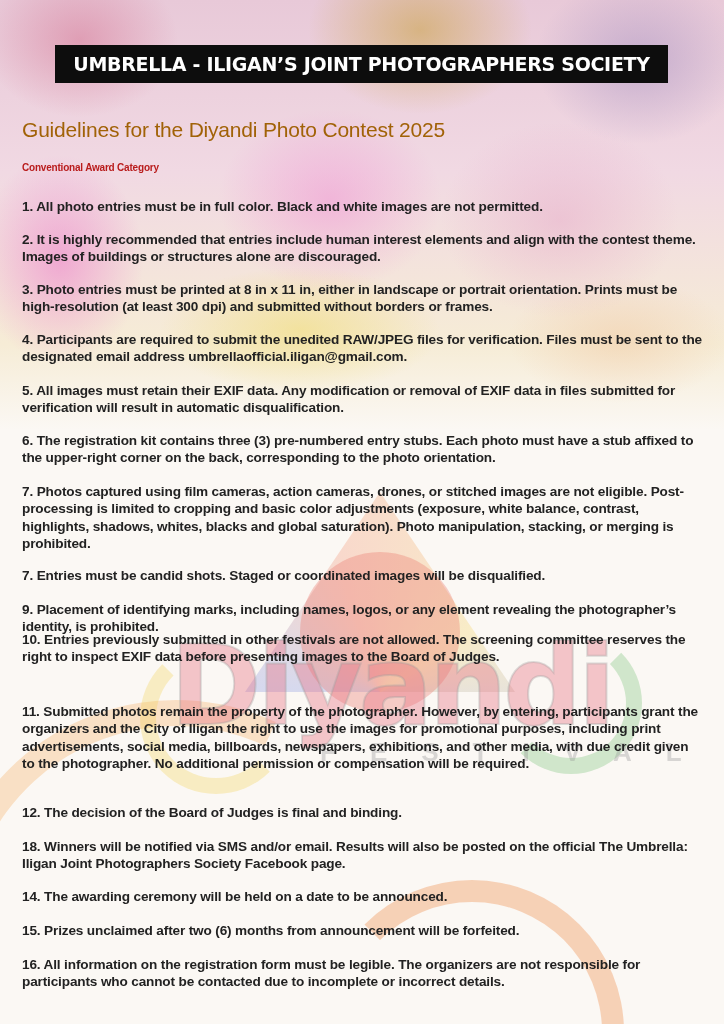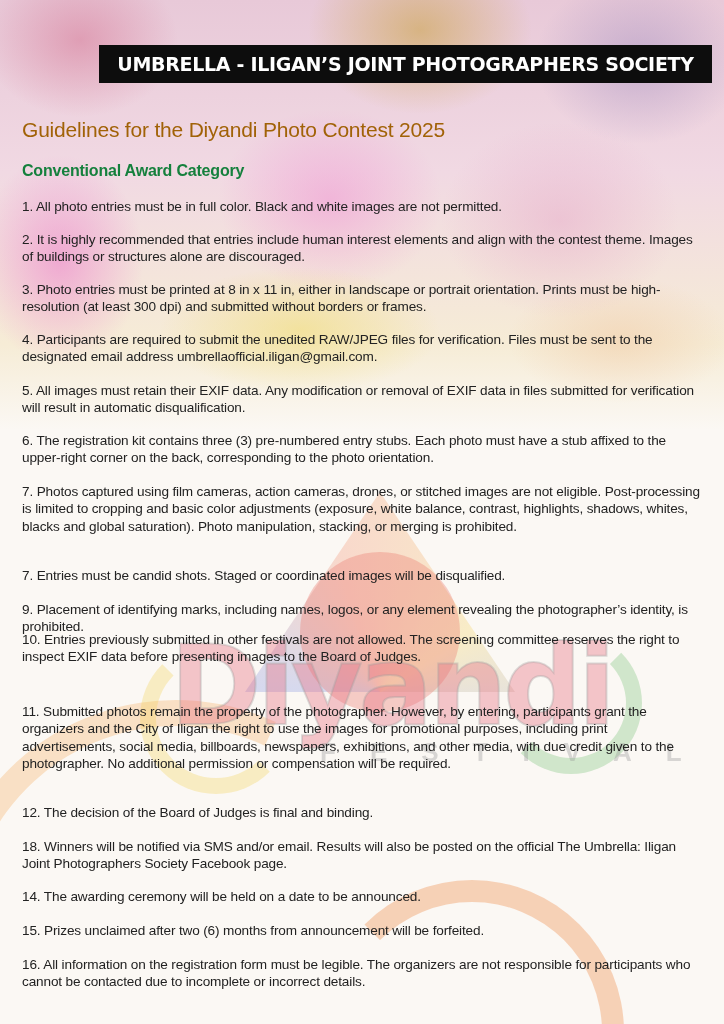--- a/index.html
+++ b/index.html
@@ -26,24 +26,24 @@
     background: conic-gradient(from 200deg at 50% 100%, rgba(240,200,60,0.35), rgba(100,120,220,0.35), rgba(240,120,80,0.35), rgba(240,200,60,0.35), rgba(100,120,220,0.35), rgba(240,120,80,0.35));
     clip-path: polygon(0 100%, 100% 100%, 50% 0); opacity:0.7; }
   .watermark .disc { position:absolute; left:150px; top:60px; width:160px; height:160px; border-radius:50%; background:rgba(235,120,110,0.35); }
   .watermark .word { position:absolute; left:20px; top:130px; font-family:"DejaVu Sans", sans-serif; font-weight:bold; font-size:110px; color:rgba(232,110,130,0.38); letter-spacing:-4px; -webkit-text-stroke:2px rgba(160,160,160,0.35); }
   .watermark .sub1 { position:absolute; left:170px; top:245px; font-size:26px; letter-spacing:34px; color:rgba(150,150,150,0.35); font-weight:bold; }
   .watermark .sub2 { position:absolute; left:130px; top:283px; font-size:24px; letter-spacing:40px; color:rgba(150,150,150,0.35); font-weight:bold; }
   .watermark .arcL { position:absolute; left:-10px; top:150px; width:120px; height:120px; border-radius:50%; border:16px solid rgba(240,210,80,0.3); border-right-color:transparent; border-top-color:transparent; }
   .watermark .arcR { position:absolute; left:350px; top:140px; width:110px; height:110px; border-radius:50%; border:16px solid rgba(110,190,110,0.3); border-left-color:transparent; border-top-color:transparent; }
 
   .content { position:relative; z-index:1; }
-  .banner { position:absolute; left:55px; top:45px; width:613px; height:38px; background:#0d0d0d; color:#fff; font-family:"DejaVu Sans", sans-serif; font-weight:bold; font-size:19px; line-height:38px; text-align:center; letter-spacing:-0.3px;margin-left:44px; }
+  .banner { position:absolute; left:55px; top:45px; width:613px; height:38px; background:#0d0d0d; color:#fff; font-family:"DejaVu Sans", sans-serif; font-weight:bold; font-size:19px; line-height:38px; text-align:center; letter-spacing:-0.3px; }
   .title { position:absolute; left:22px; top:118px; font-size:21px; font-weight:normal; color:#a16207; margin:0; letter-spacing:-0.2px; }
-  .subtitle { position:absolute; left:22px; top:162px; font-size:16px; font-weight:bold; color:#15803d; margin:0; letter-spacing:-0.2px; }
-  .rule { position:absolute; left:22px; width:680px; font-size:13.6px; line-height:17.4px; color:#222; margin:0; letter-spacing:-0.15px; }
+  .subtitle { position:absolute; left:22px; top:162px; font-size:10px; font-weight:bold; color:#b91c1c; margin:0; letter-spacing:-0.2px; }
+  .rule { position:absolute; left:22px; width:680px; font-size:13.6px; line-height:17.4px; color:#222; margin:0; letter-spacing:-0.15px;font-weight:bold; }
 </style>
 </head>
 <body>
 
 <div class="bg">
   <div class="top"></div>
   <div class="bottom-swirl"></div>
   <div class="bottom-swirl2"></div>
 </div>
 

